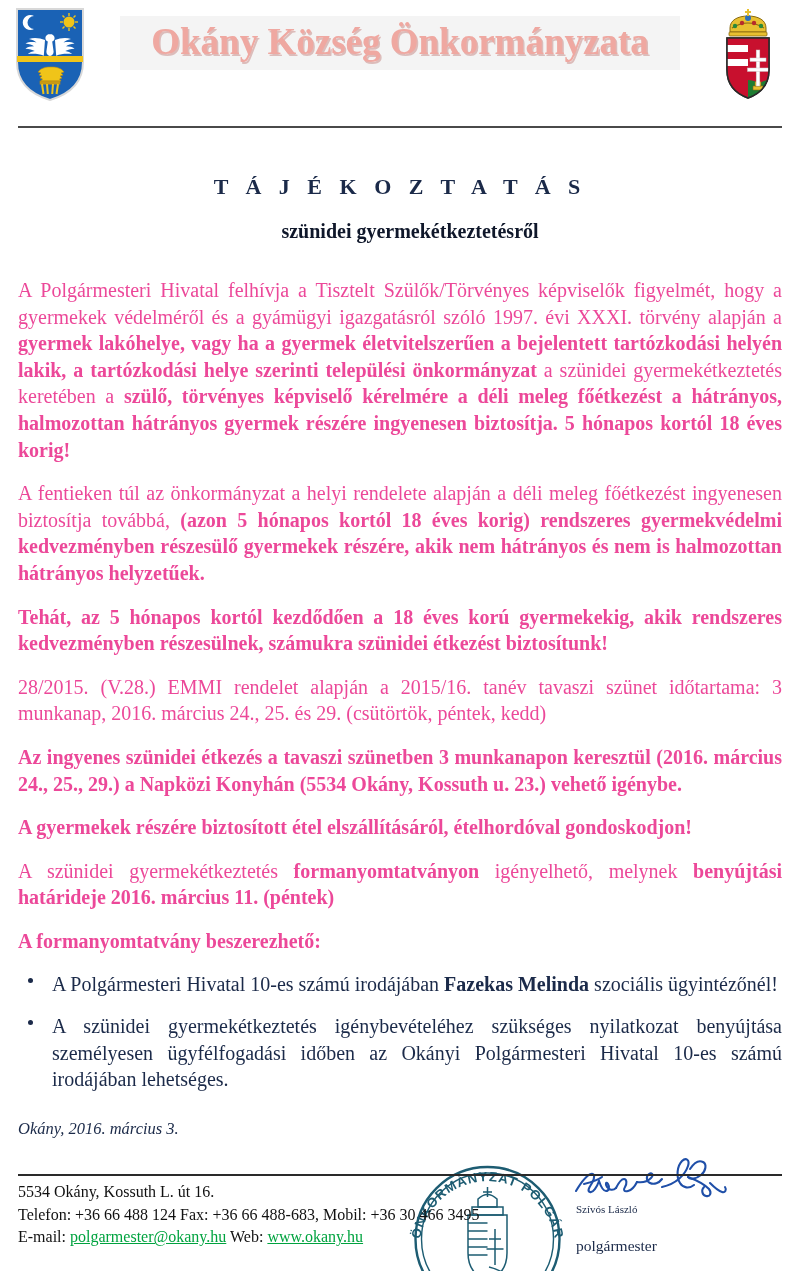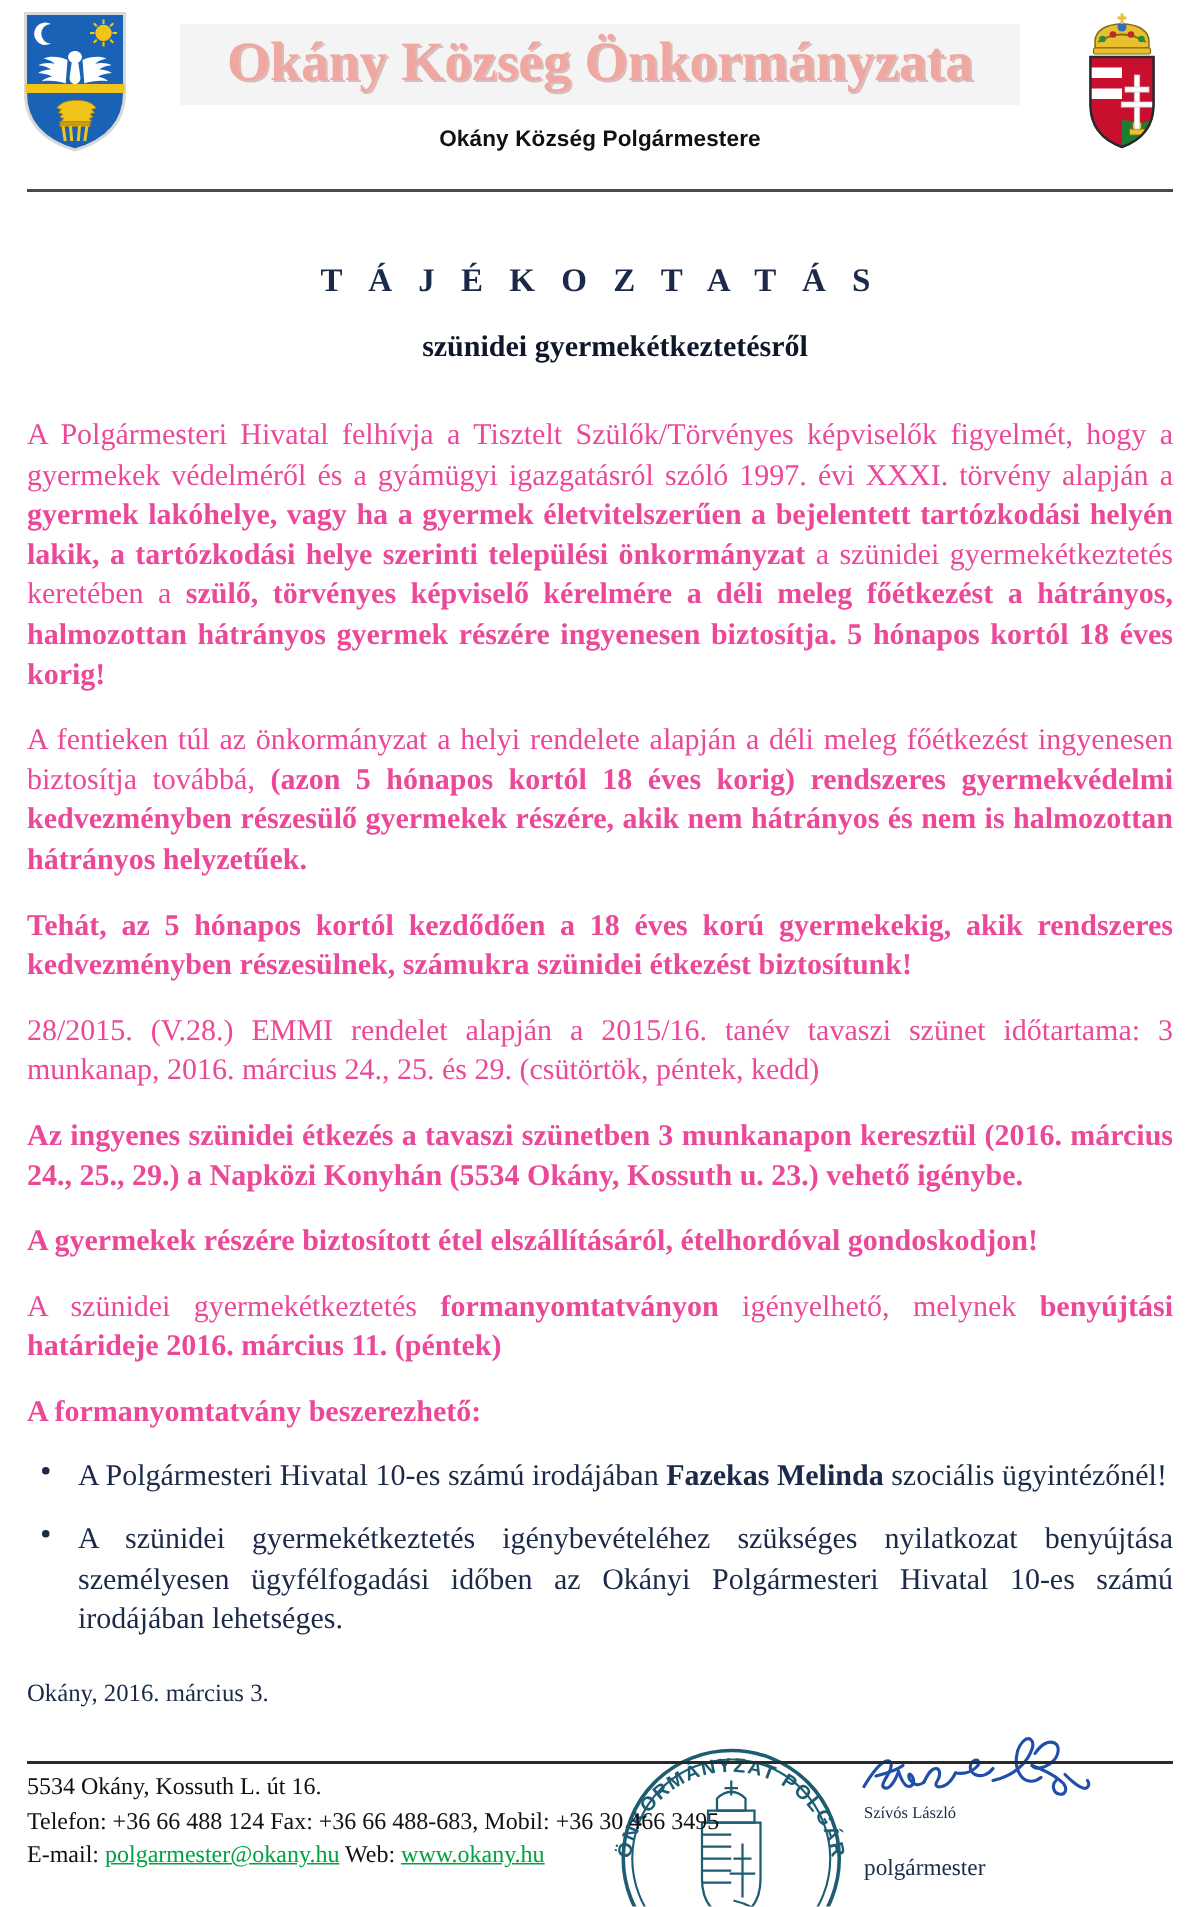--- a/index.html
+++ b/index.html
@@ -139,20 +139,21 @@
     width: 5px;
     height: 5px;
     background: #1b2a49;
     border-radius: 50%;
   }
 
   .datum {
     margin: 26px 0 0 0;
     font-size: 16.5px;
     color: #1b2a49;
+    font-style: italic;
   }
 
   
   .sign-area {
     position: relative;
     height: 215px;
     margin-top: 6px;
   }
   .stamp {
     position: absolute;
@@ -240,21 +241,20 @@
           <rect x="26" y="75" width="20" height="3.2" fill="#c89a14"></rect>
           <path d="M28 78 l1.5 10 M33 78 l0.8 10 M39 78 l-0.8 10 M44 78 l-1.5 10" stroke="#f0c419" stroke-width="2" fill="none"></path>
         </g>
       </svg>
     </div>
 
     <div class="header-center">
       <div class="org-title-wrap">
         <div class="org-title">Okány Község Önkormányzata</div>
       </div>
-      <div class="mayor-line">Okány Község Polgármestere</div>
     </div>
 
     <div class="crest-right">
       <svg viewBox="0 0 72 96" width="72" height="96" xmlns="http://www.w3.org/2000/svg">
         <g>
           <path d="M18 26 h36 v-4 c0 -8 -8 -12 -18 -12 s-18 4 -18 12 Z" fill="#e8c030" stroke="#8a6a10" stroke-width="1"></path>
           <path d="M20 22 q16 -10 32 0" fill="none" stroke="#8a6a10" stroke-width="1.2"></path>
           <circle cx="36" cy="12" r="3" fill="#2e6fb8"></circle>
           <path d="M36 3 v7 M33 6 h6" stroke="#e8c030" stroke-width="2" fill="none"></path>
           <circle cx="23" cy="20" r="2.2" fill="#2a8a3a"></circle>

